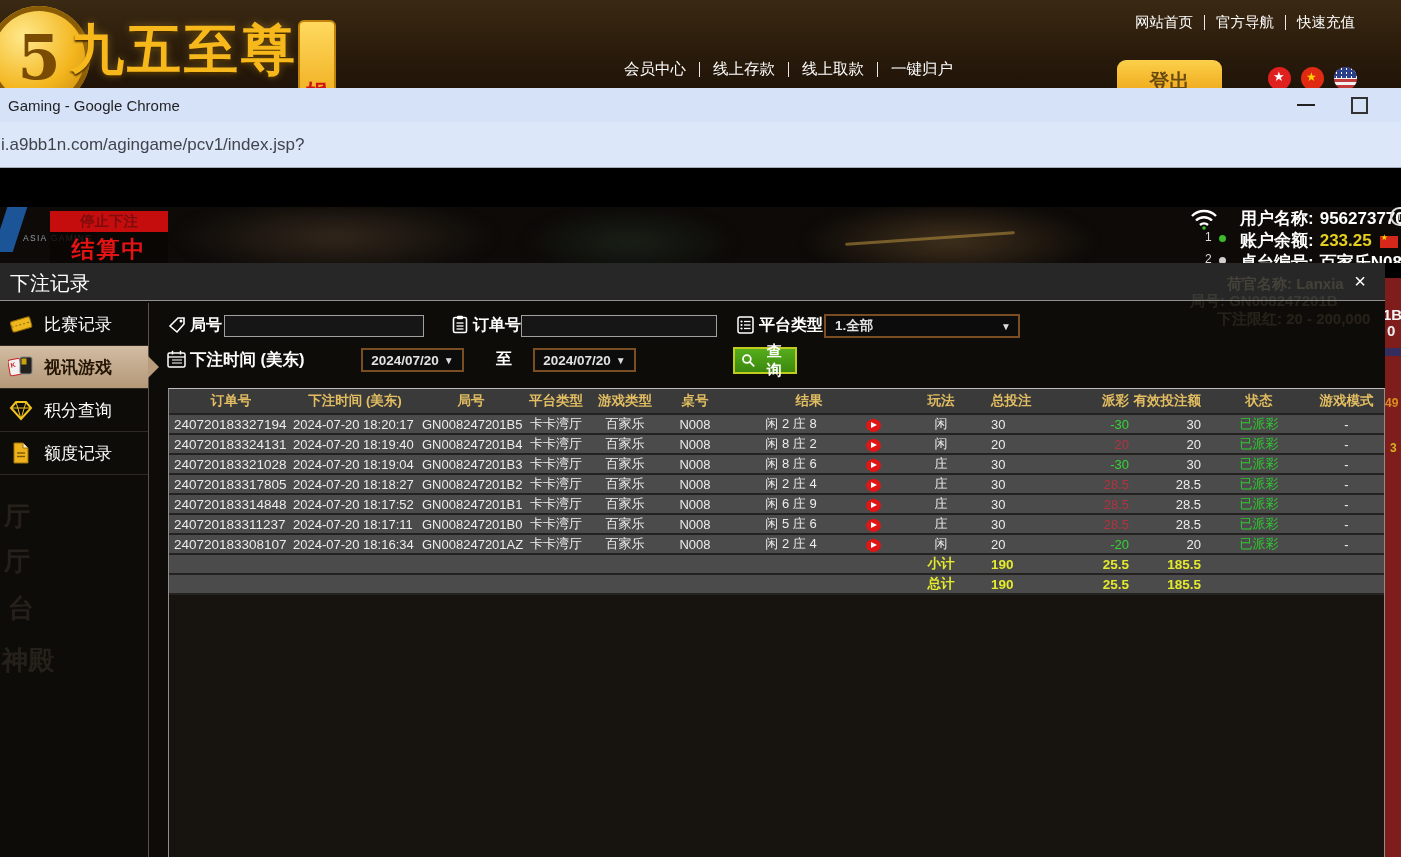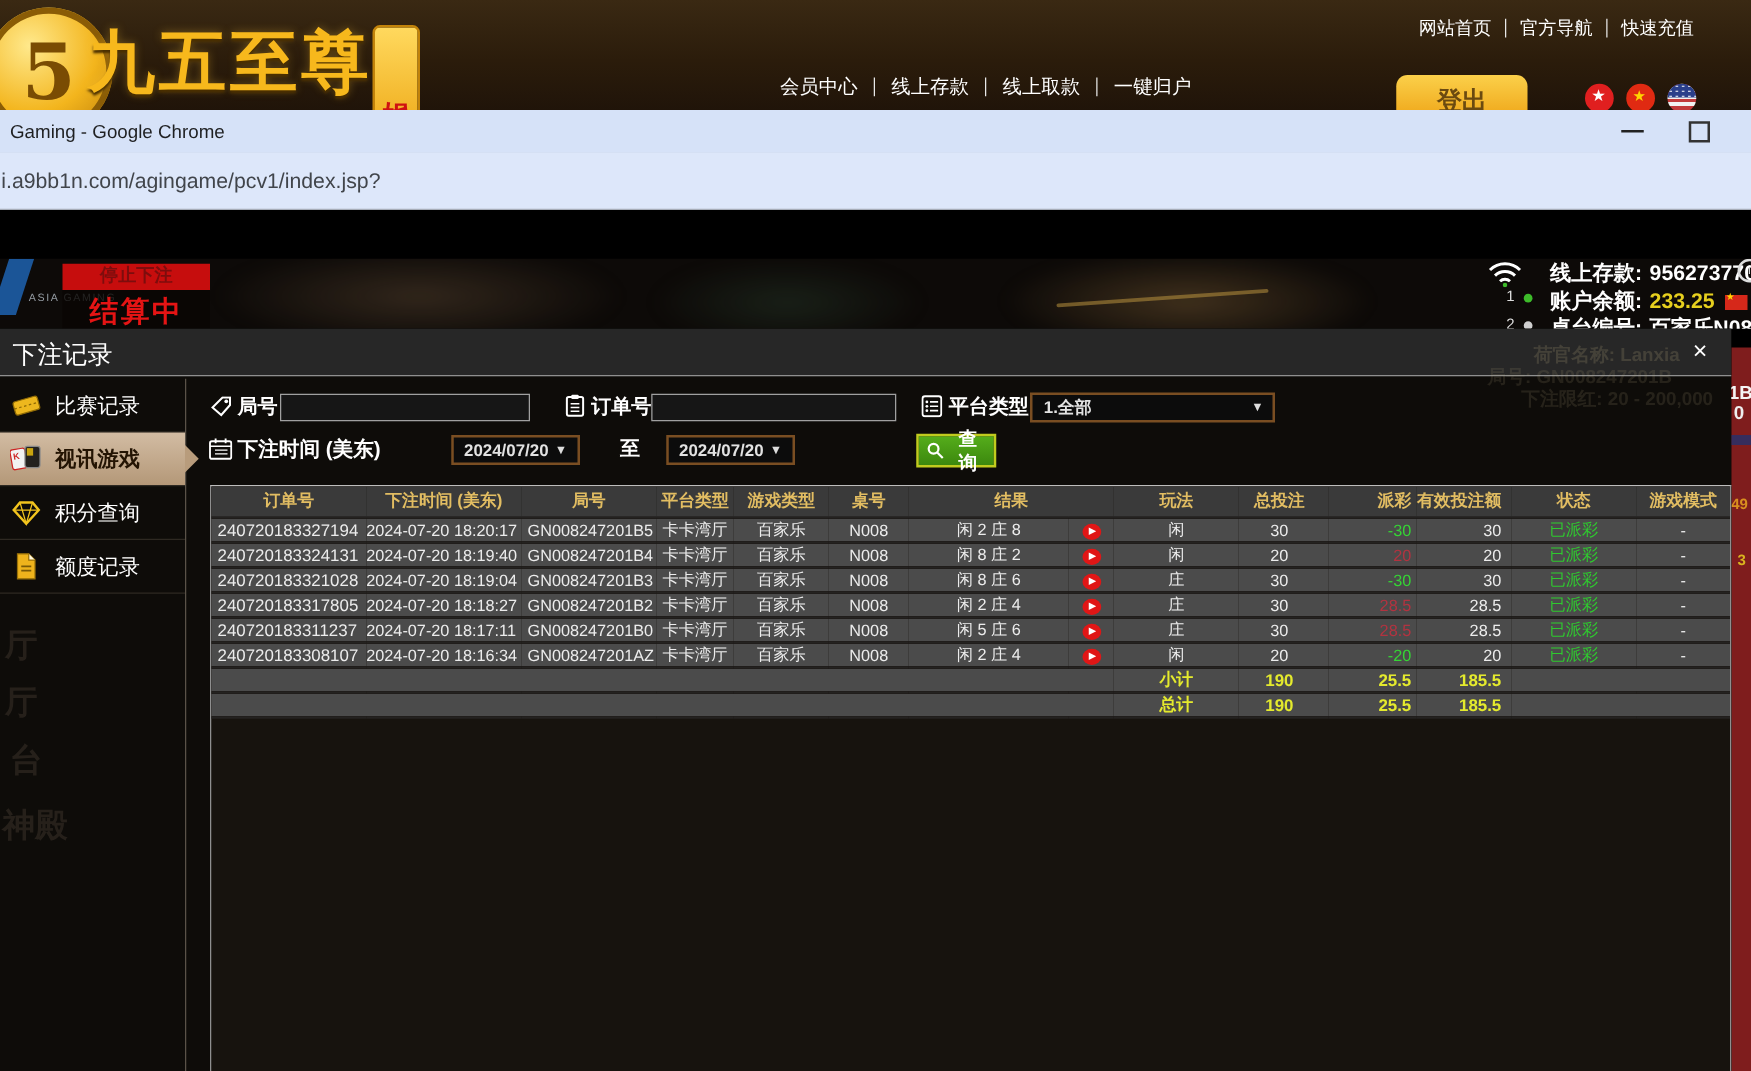--- a/index.html
+++ b/index.html
@@ -133,21 +133,21 @@
          box-sizing:border-box;overflow:hidden;}
   table.records{width:1215px;border-collapse:collapse;table-layout:fixed;}
   .records thead tr{height:25px;background:#3a3a3a;border-bottom:2px solid #242220;}
   .records th{color:#e2bd62;font-size:13.5px;font-weight:bold;padding:0;}
   .records tbody tr{height:14px;background:#4b4b4b;border-bottom:2px solid #242220;}
   .records td{color:#ececec;font-size:13px;padding:0;overflow:hidden;white-space:nowrap;}
   .c-order{text-align:left;padding-left:5px !important;font-size:13.5px !important;}
   .c-time{text-align:left;margin-top:13px;}
   .c-round{text-align:left;padding-left:5px !important;}
   .c-platform,.c-game,.c-table,.c-result,.c-play,.c-beton,.c-status,.c-mode{text-align:center;}
-  th.c-total,td.c-total{text-align:center;padding-right:7px !important;}
+  th.c-total,td.c-total{text-align:left;padding-right:7px !important;}
   th.c-payout,td.c-payout{text-align:right;padding-right:4px !important;}
   th.c-valid,td.c-valid{text-align:right;padding-right:8px !important;}
   td.c-status{color:#2fc92f;}
   .green{color:#35d435 !important;} .red{color:#b23340 !important;}
   .sum{color:#e4ea2d !important;font-weight:bold;font-size:13.5px !important;}
   .play{display:inline-block;width:15px;height:13px;background:#e01616;border-radius:50%;
         position:relative;vertical-align:middle;cursor:pointer;}
   .play::after{content:"";position:absolute;left:5px;top:3px;border-left:6px solid #fff;
         border-top:3.5px solid transparent;border-bottom:3.5px solid transparent;}
 </style>
@@ -211,21 +211,21 @@
       <div class="stop-top">停止下注</div>
       <div class="settling">结算中</div>
     </div>
     <svg class="wifi" width="28" height="22" viewBox="0 0 28 22">
       <path d="M2 8 A17 17 0 0 1 26 8" fill="none" stroke="#fff" stroke-width="2.4"></path>
       <path d="M6 12.5 A11.5 11.5 0 0 1 22 12.5" fill="none" stroke="#fff" stroke-width="2.4"></path>
       <path d="M10 17 A6 6 0 0 1 18 17" fill="none" stroke="#fff" stroke-width="2.4"></path>
       <circle cx="14" cy="20" r="1.8" fill="#3dbb2a"></circle>
     </svg>
     <div class="info-line" style="top:0;">
-      <span>线上存款:</span><span class="val">956273770</span>
+      <span>用户名称:</span><span class="val">956273770</span>
     </div>
     <span class="list-num" style="top:23px;">1</span>
     <span class="dot dot-green" style="top:28px;"></span>
     <div class="info-line" style="top:22px;">
       <span>账户余额:</span><span class="val val-yellow">233.25</span><span class="mini-flag"></span>
     </div>
     <span class="list-num" style="top:45px;">2</span>
     <span class="dot dot-gray" style="top:50px;"></span>
     <div class="info-line" style="top:44px;">
       <span>桌台编号:</span><span class="val">百家乐N08</span>
@@ -445,20 +445,36 @@
     <td class="c-result">闲 2 庄 4</td>
     <td class="c-play"><span class="play"></span></td>
     <td class="c-beton">庄</td>
     <td class="c-total">30</td>
     <td class="c-payout red">28.5</td>
     <td class="c-valid">28.5</td>
     <td class="c-status">已派彩</td>
     <td class="c-mode">-</td>
   </tr>
               <tr>
+    <td class="c-order">240720183314848</td>
+    <td class="c-time">2024-07-20 18:17:52</td>
+    <td class="c-round">GN008247201B1</td>
+    <td class="c-platform">卡卡湾厅</td>
+    <td class="c-game">百家乐</td>
+    <td class="c-table">N008</td>
+    <td class="c-result">闲 6 庄 9</td>
+    <td class="c-play"><span class="play"></span></td>
+    <td class="c-beton">庄</td>
+    <td class="c-total">30</td>
+    <td class="c-payout red">28.5</td>
+    <td class="c-valid">28.5</td>
+    <td class="c-status">已派彩</td>
+    <td class="c-mode">-</td>
+  </tr>
+              <tr>
     <td class="c-order">240720183311237</td>
     <td class="c-time">2024-07-20 18:17:11</td>
     <td class="c-round">GN008247201B0</td>
     <td class="c-platform">卡卡湾厅</td>
     <td class="c-game">百家乐</td>
     <td class="c-table">N008</td>
     <td class="c-result">闲 5 庄 6</td>
     <td class="c-play"><span class="play"></span></td>
     <td class="c-beton">庄</td>
     <td class="c-total">30</td>

